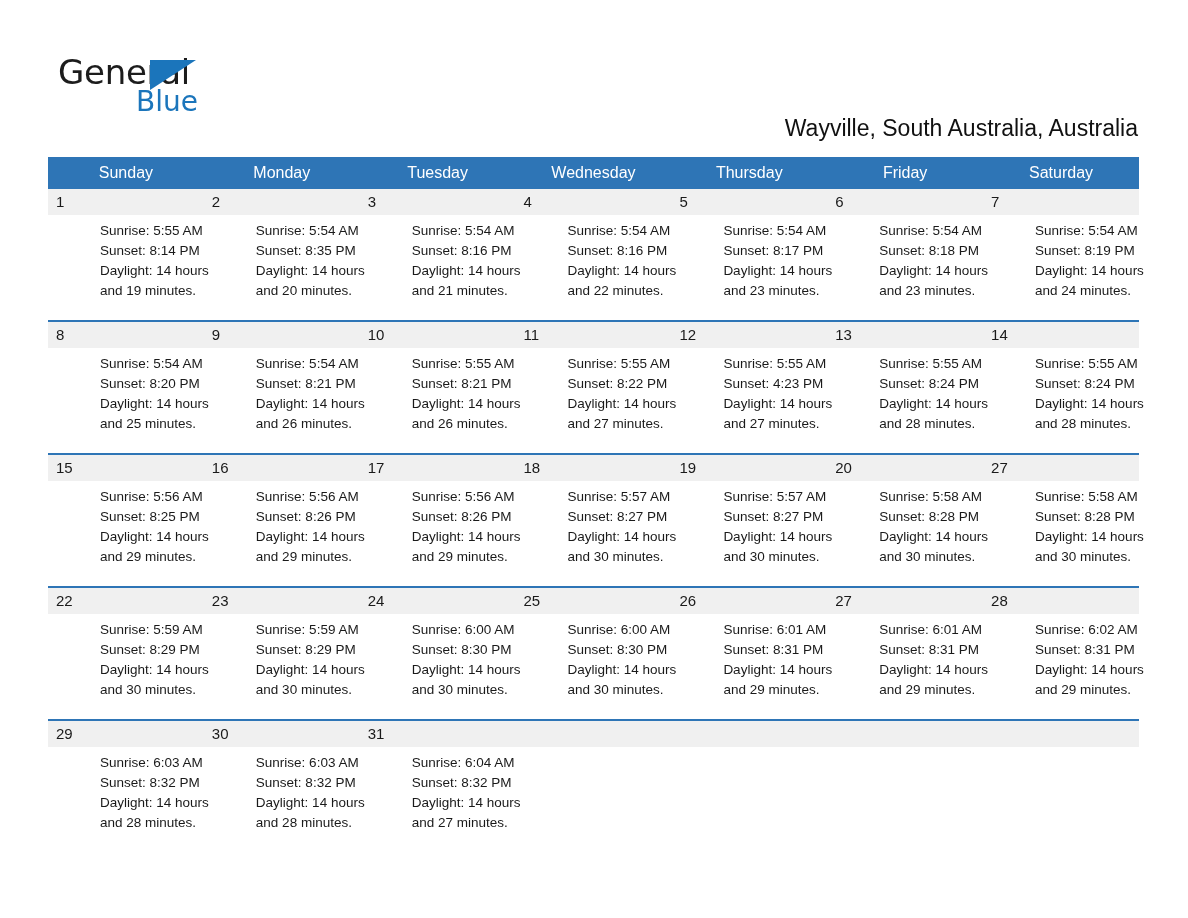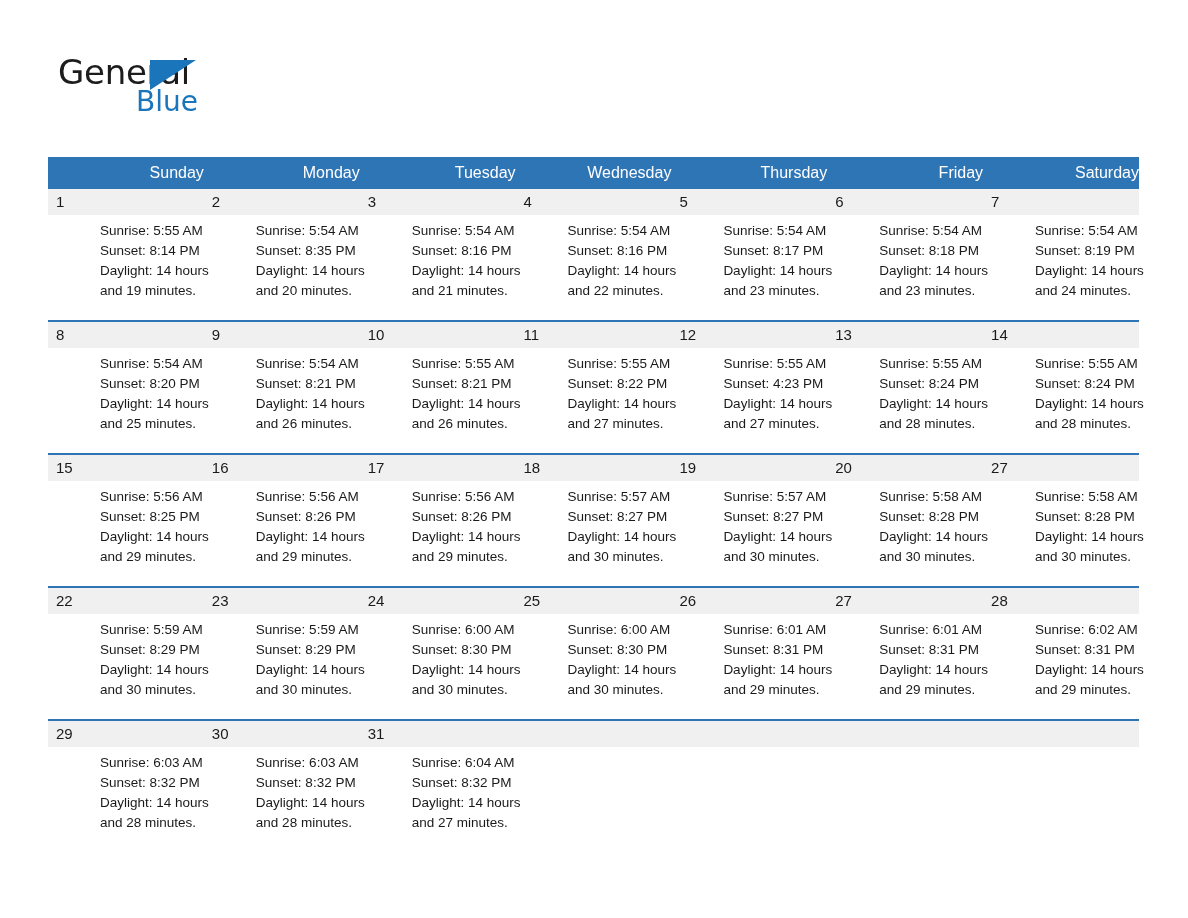--- a/index.html
+++ b/index.html
@@ -100,21 +100,21 @@
   .calendar th, .calendar td {
     padding: 0;
     margin: 0;
     vertical-align: top;
   }
   thead th {
     background: #2e75b6;
     color: #ffffff;
     font-size: 16px;
     font-weight: 400;
-    text-align: right;
+    text-align: center;
     height: 32px;
     line-height: 32px;
     padding-left: 8px;
     box-sizing: border-box;
   }
   .week-row > td {
     border-top: 2px solid #2e75b6;
     width: 155.85px;
     box-sizing: border-box;
   }
@@ -156,20 +156,21 @@
 <div class="page">
 
   <div class="header">
 
     <div class="logo">
       <span class="logo-general">General</span>
       <span class="logo-triangle"></span>
       <span class="logo-blue">Blue</span>
     </div>
 
+    <div class="subtitle">Wayville, South Australia, Australia</div>
   </div>
 
   <table class="calendar">
     <thead>
       <tr>
         <th>Sunday</th>
         <th>Monday</th>
         <th>Tuesday</th>
         <th>Wednesday</th>
         <th>Thursday</th>

